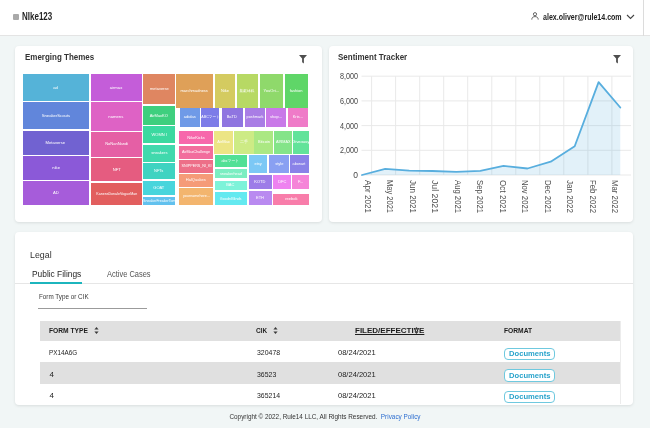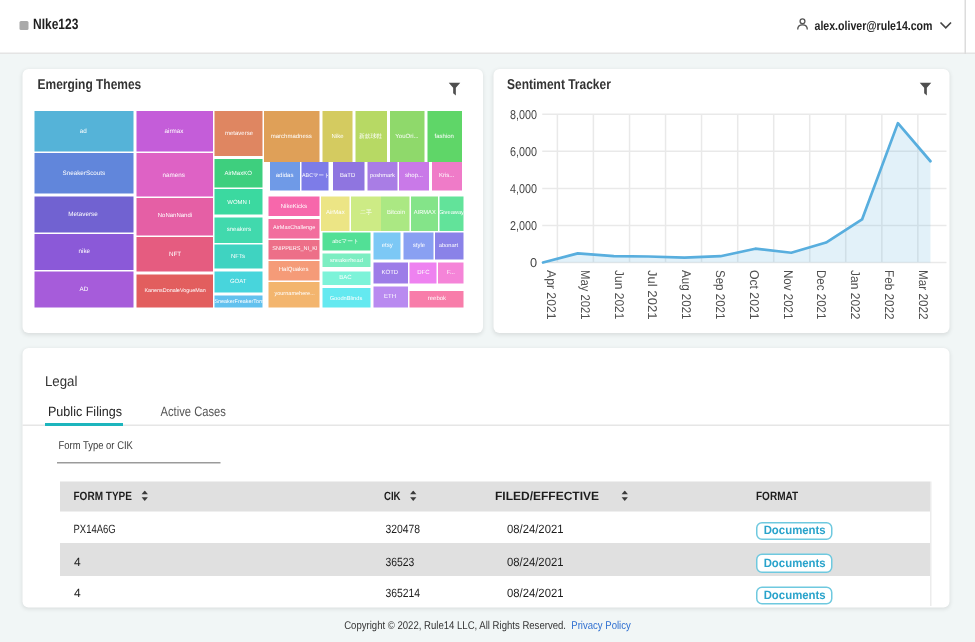--- a/index.html
+++ b/index.html
@@ -247,21 +247,21 @@
 <div class="th" style="left:49.4px;top:326px;transform:scaleX(0.835);">FORM TYPE</div>
 <svg style="position:absolute;left:93.8px;top:326.5px;" width="5" height="7" viewBox="0 0 5 7">
     <path d="M2.5 0 L4.6 2.5 H0.4 Z" fill="#3a3a3a"></path>
     <path d="M2.5 7 L0.4 4.5 H4.6 Z" fill="#3a3a3a"></path>
   </svg>
 <div class="th" style="left:256.4px;top:326px;transform:scaleX(0.8);">CIK</div>
 <svg style="position:absolute;left:273.1px;top:326.5px;" width="5" height="7" viewBox="0 0 5 7">
     <path d="M2.5 0 L4.6 2.5 H0.4 Z" fill="#3a3a3a"></path>
     <path d="M2.5 7 L0.4 4.5 H4.6 Z" fill="#3a3a3a"></path>
   </svg>
-<div class="th" style="left:330px;top:326px;">FILED/EFFECTIVE</div>
+<div class="th" style="left:355px;top:326px;text-decoration:underline;">FILED/EFFECTIVE</div>
 <svg style="position:absolute;left:413.8px;top:326.5px;" width="5" height="7" viewBox="0 0 5 7">
     <path d="M2.5 0 L4.6 2.5 H0.4 Z" fill="#3a3a3a"></path>
     <path d="M2.5 7 L0.4 4.5 H4.6 Z" fill="#3a3a3a"></path>
   </svg>
 <div class="th" style="left:503.7px;top:326px;transform:scaleX(0.835);">FORMAT</div>
 
 <div class="td" style="left:49.4px;top:347.5px;transform:scaleX(0.79);">PX14A6G</div>
 <div class="td" style="left:256.9px;top:347.5px;transform:scaleX(0.865);">320478</div>
 <div class="td" style="left:338px;top:347.5px;transform:scaleX(0.94);">08/24/2021</div>
 <div class="td" style="left:49.4px;top:369.5px;">4</div>

